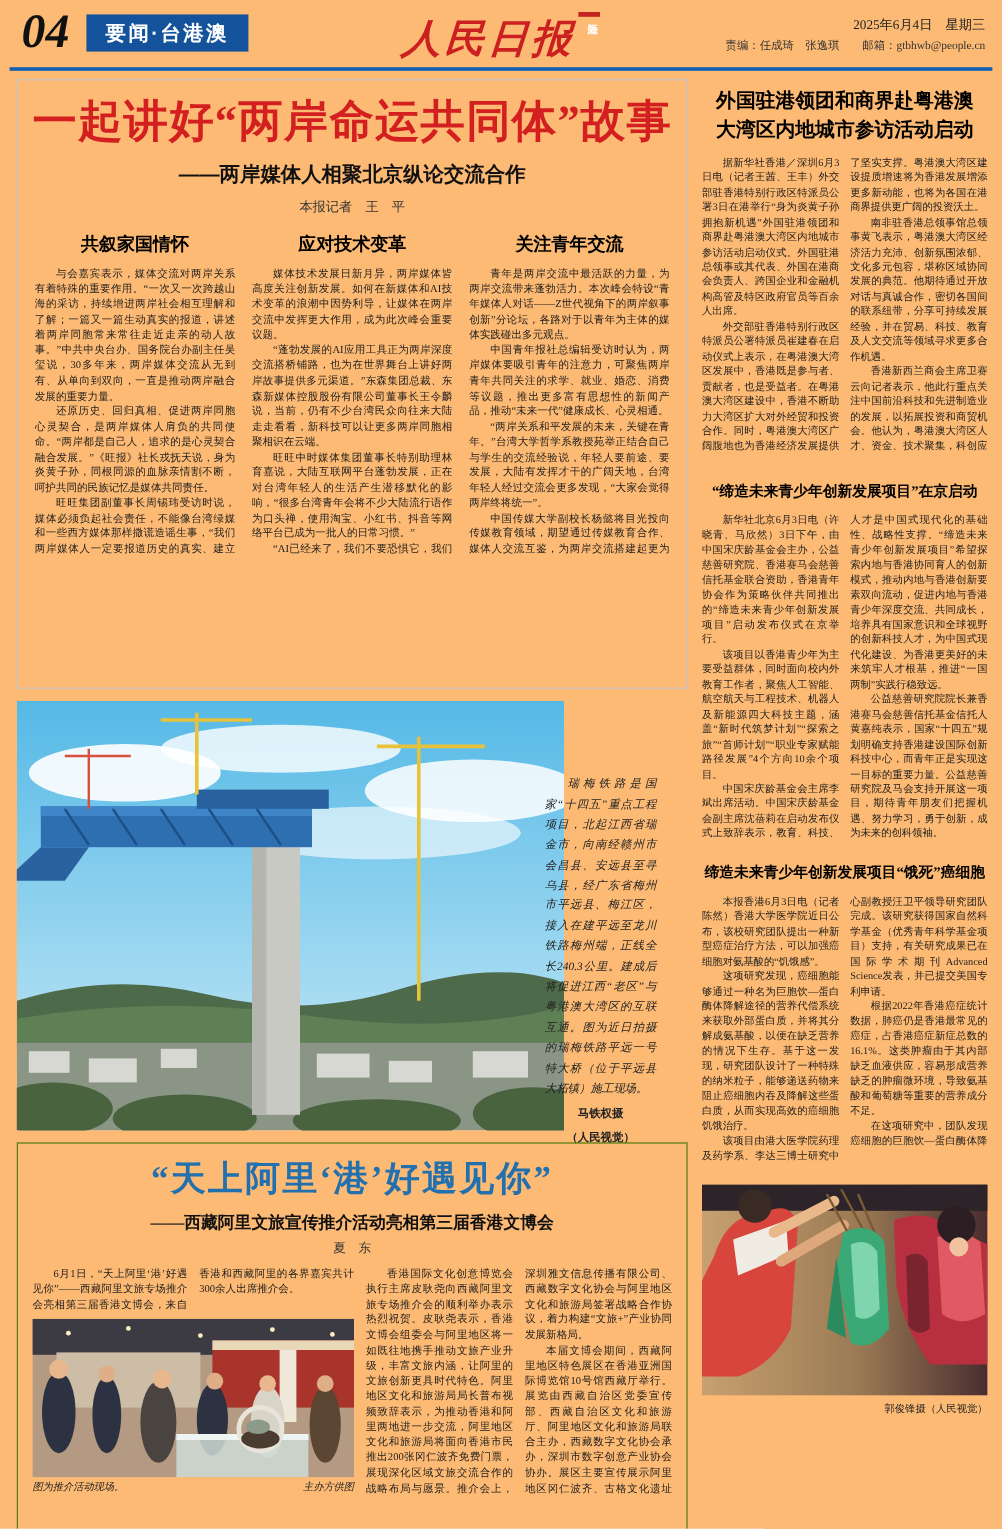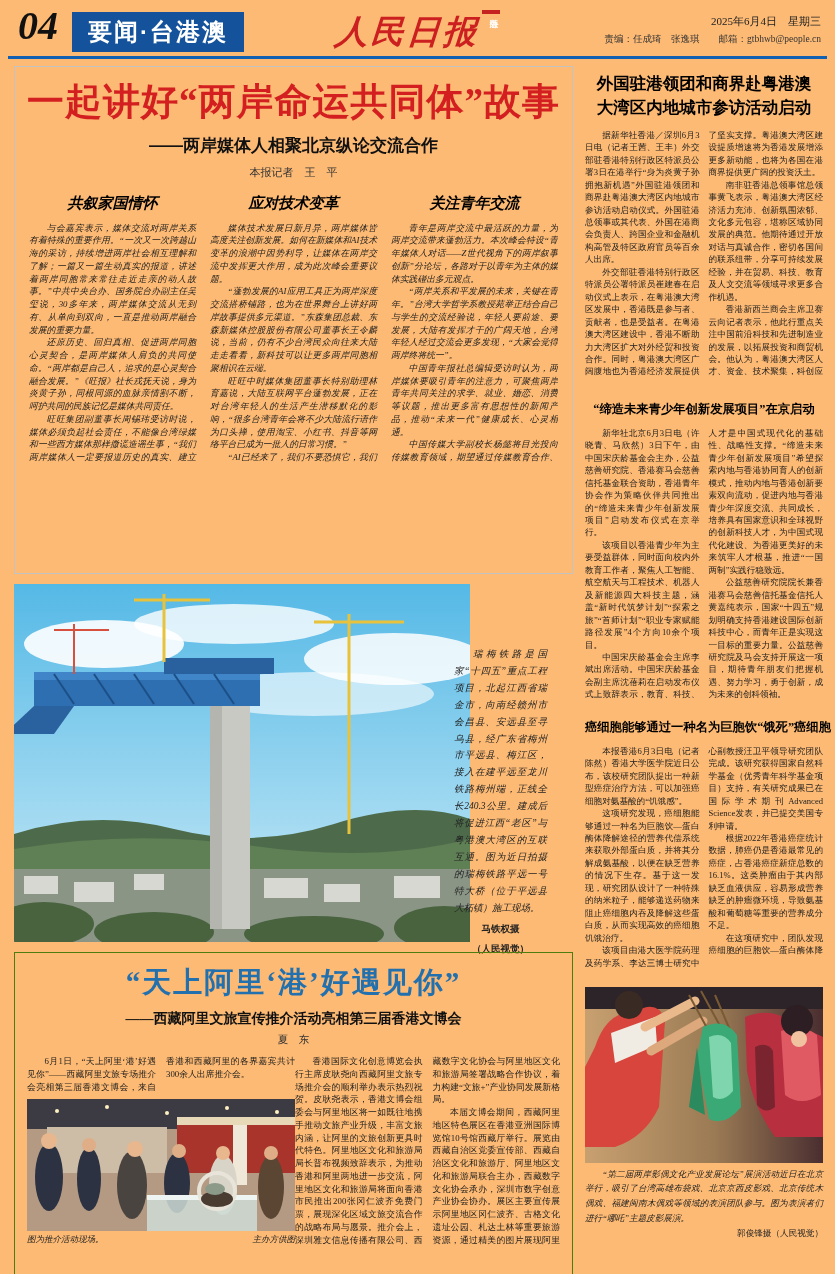--- a/index.html
+++ b/index.html
@@ -2,21 +2,21 @@
 <html><head>
 <meta charset="utf-8">
 <style>
   html,body{margin:0;padding:0;background:#f2f2f2;}
   .page{position:relative;width:835px;height:1274px;background:#fdba74;margin:0 auto;
         font-family:"Liberation Serif","DejaVu Serif",serif;color:#1a1a1a;overflow:hidden;}
   
   .header{position:absolute;left:10px;top:8px;right:10px;height:44px;}
   .pagenum{position:absolute;left:8px;top:-6px;font-size:40px;font-weight:bold;font-style:italic;color:#111;}
   .section-box{position:absolute;left:62px;top:4px;background:#14539b;color:#fff;
-               font-family:"Liberation Sans",sans-serif;font-weight:bold;font-size:24px;
+               font-family:"Liberation Sans",sans-serif;font-weight:bold;font-size:17px;
                padding:4px 16px;letter-spacing:2px;}
   .masthead-wrap{position:absolute;left:0;right:0;top:2px;text-align:center;}
   .masthead{display:inline-block;color:#cc1f1f;font-size:33px;font-weight:bold;font-style:italic;
             letter-spacing:3px;transform:skewX(-4deg);}
   .edition-badge{display:inline-block;vertical-align:top;background:#c5231f;color:#fff;
                  font-size:9px;line-height:1.1;width:14px;padding:2px 2px;margin-left:3px;
                  writing-mode:vertical-rl;text-orientation:upright;font-family:"Liberation Sans",sans-serif;}
   .dateblock{position:absolute;right:4px;top:4px;text-align:right;font-size:11px;color:#222;line-height:1.7;}
   .dateblock .editors{font-size:9.5px;color:#333;}
   .blue-rule{position:absolute;left:8px;right:8px;top:56px;height:3px;background:#1160b2;}
@@ -24,40 +24,40 @@
   .main-box{position:absolute;left:14px;top:66px;width:559px;height:508px;border:1px solid #c3c3c3;
             box-sizing:border-box;overflow:hidden;}
   .main-headline{margin:14px 6px 0;text-align:center;color:#d31f1f;font-size:37px;font-weight:bold;
                  letter-spacing:1px;line-height:1.15;}
   .main-subhead{margin:10px 0 0;text-align:center;font-size:17px;font-weight:bold;color:#111;
                 font-family:"Liberation Sans",sans-serif;}
   .main-byline{margin:8px 0 0;text-align:center;font-size:11px;color:#333;}
   .intro-box{margin:12px 58px 0;background:#fbe9ec;padding:10px 16px;color:#c23a4e;
              font-size:10px;line-height:1.68;}
   .intro-box p{margin:0;text-indent:2em;font-style:italic;}
-  .main-cols{display:flex;gap:14px;margin:12px 14px 0;height:272px;overflow:hidden;font-style:italic;}
+  .main-cols{display:flex;gap:14px;margin:12px 14px 0;height:272px;overflow:hidden;}
   .main-col{flex:1;min-width:0;}
   .main-col h3{margin:2px 0 9px;text-align:center;font-size:15px;color:#000;
                font-family:"Liberation Sans",sans-serif;font-weight:bold;}
   .body-text p{margin:0;font-size:8.8px;line-height:1.45;text-align:justify;text-indent:2em;color:#1c1c1c;}
   
   .bridge-photo{position:absolute;left:14px;top:584px;width:456px;height:358px;}
   .bridge-photo svg{display:block;}
   .bridge-caption{position:absolute;left:454px;top:646px;width:93px;font-size:9.5px;line-height:1.78;
                   color:#222;font-style:italic;text-align:justify;}
   .bridge-caption .cap{text-indent:2em;margin:0;}
   .bridge-caption .credit{margin:4px 0 0;text-align:center;font-weight:bold;font-style:normal;}
   
   .tibet-box{position:absolute;left:14px;top:952px;width:559px;height:377px;border:1px solid #4d7c0f;
              box-sizing:border-box;overflow:hidden;}
   .tibet-headline{margin:10px 0 0;text-align:center;color:#2270ae;font-size:29px;font-weight:bold;letter-spacing:2px;}
   .tibet-subhead{margin:7px 0 0;text-align:center;font-size:14px;font-weight:bold;color:#111;
                  font-family:Liberation Serif, serif;}
   .tibet-byline{margin:5px 0 0;text-align:center;font-size:10.5px;color:#333;}
-  .tibet-body{display:flex;gap:0;margin:8px 12px 0;}
+  .tibet-body{display:flex;gap:10px;margin:8px 12px 0;}
   .tibet-left{width:268px;flex:none;}
   .tibet-topstrip{column-count:2;column-gap:10px;height:40px;overflow:hidden;}
   .tibet-right{flex:1;column-count:2;column-gap:10px;height:196px;overflow:hidden;}
   .tibet-photo{width:268px;height:132px;margin-top:4px;}
   .tibet-caption{display:flex;justify-content:space-between;font-size:8.5px;font-style:italic;
                  color:#222;margin-top:3px;}
   
   .right-rail{position:absolute;left:585px;top:66px;width:238px;}
   .r-head2{margin:6px 0 0;text-align:center;font-size:16.5px;font-weight:bold;line-height:1.45;color:#000;}
   .r-head1{margin:0;text-align:center;font-size:12.3px;font-weight:bold;color:#000;white-space:nowrap;}
@@ -107,22 +107,22 @@
         <h3>应对技术变革</h3>
         <p>媒体技术发展日新月异，两岸媒体皆高度关注创新发展。如何在新媒体和AI技术变革的浪潮中因势利导，让媒体在两岸交流中发挥更大作用，成为此次峰会重要议题。</p>
         <p>“蓬勃发展的AI应用工具正为两岸深度交流搭桥铺路，也为在世界舞台上讲好两岸故事提供多元渠道。”东森集团总裁、东森新媒体控股股份有限公司董事长王令麟说，当前，仍有不少台湾民众向往来大陆走走看看，新科技可以让更多两岸同胞相聚相识在云端。</p>
         <p>旺旺中时媒体集团董事长特别助理林育嘉说，大陆互联网平台蓬勃发展，正在对台湾年轻人的生活产生潜移默化的影响，“很多台湾青年会将不少大陆流行语作为口头禅，使用淘宝、小红书、抖音等网络平台已成为一批人的日常习惯。”</p>
         <p>“AI已经来了，我们不要恐惧它，我们能够好好使用它。”台中多媒体股份有限公司董事长庄子富表示，他提醒媒体人注意“人机互补”，“AI能生成新闻，但缺乏灵魂。”他建议，青年媒体人要用AI提高效率，把重复工作交给机器，自己专注创意与深度。</p>
 
       </div>
       <div class="main-col body-text">
         <h3>关注青年交流</h3>
         <p>青年是两岸交流中最活跃的力量，为两岸交流带来蓬勃活力。本次峰会特设“青年媒体人对话——Z世代视角下的两岸叙事创新”分论坛，各路对于以青年为主体的媒体实践碰出多元观点。</p>
+        <p>中国青年报社总编辑受访时认为，两岸媒体要吸引青年的注意力，可聚焦两岸青年共同关注的求学、就业、婚恋、消费等议题，推出更多富有思想性的新闻产品，推动“未来一代”健康成长、心灵相通。</p>
         <p>“两岸关系和平发展的未来，关键在青年。”台湾大学哲学系教授苑举正结合自己与学生的交流经验说，年轻人要前途、要发展，大陆有发挥才干的广阔天地，台湾年轻人经过交流会更多发现，“大家会觉得两岸终将统一”。</p>
-        <p>中国青年报社总编辑受访时认为，两岸媒体要吸引青年的注意力，可聚焦两岸青年共同关注的求学、就业、婚恋、消费等议题，推出更多富有思想性的新闻产品，推动“未来一代”健康成长、心灵相通。</p>
         <p>中国传媒大学副校长杨懿将目光投向传媒教育领域，期望通过传媒教育合作、媒体人交流互鉴，为两岸交流搭建起更为坚实的人才桥梁平台，守护两岸共同价值，“期待更多台湾年轻人到中传交流，共同应对未来挑战。”</p>
 
       </div>
     </div>
   </div>
 
   <div class="bridge-photo">
     <svg width="456" height="358" viewBox="0 0 456 358" xmlns="http://www.w3.org/2000/svg">
       <defs>
         <linearGradient id="sky" x1="0" y1="0" x2="0" y2="1">
@@ -265,21 +265,21 @@
       <div class="r-body body-text">
         <p>新华社北京6月3日电（许晓青、马欣然）3日下午，由中国宋庆龄基金会主办，公益慈善研究院、香港赛马会慈善信托基金联合资助，香港青年协会作为策略伙伴共同推出的“缔造未来青少年创新发展项目”启动发布仪式在京举行。</p>
         <p>该项目以香港青少年为主要受益群体，同时面向校内外教育工作者，聚焦人工智能、航空航天与工程技术、机器人及新能源四大科技主题，涵盖“新时代筑梦计划”“探索之旅”“首师计划”“职业专家赋能路径发展”4个方向10余个项目。</p>
         <p>中国宋庆龄基金会主席李斌出席活动。中国宋庆龄基金会副主席沈蓓莉在启动发布仪式上致辞表示，教育、科技、人才是中国式现代化的基础性、战略性支撑。“缔造未来青少年创新发展项目”希望探索内地与香港协同育人的创新模式，推动内地与香港创新要素双向流动，促进内地与香港青少年深度交流、共同成长，培养具有国家意识和全球视野的创新科技人才，为中国式现代化建设、为香港更美好的未来筑牢人才根基，推进“一国两制”实践行稳致远。</p>
         <p>公益慈善研究院院长兼香港赛马会慈善信托基金信托人黄嘉纯表示，国家“十四五”规划明确支持香港建设国际创新科技中心，而青年正是实现这一目标的重要力量。公益慈善研究院及马会支持开展这一项目，期待青年朋友们把握机遇、努力学习，勇于创新，成为未来的创科领袖。</p>
 
       </div>
     </div>
 
     <div class="a3">
-      <h2 class="r-head1">癌细胞能够通过一种名为巨胞饮“饿死”癌细胞</h2>
+      <h2 class="r-head1">缔造未来青少年创新发展项目“饿死”癌细胞</h2>
       <div class="r-body body-text">
         <p>本报香港6月3日电（记者陈然）香港大学医学院近日公布，该校研究团队提出一种新型癌症治疗方法，可以加强癌细胞对氨基酸的“饥饿感”。</p>
         <p>这项研究发现，癌细胞能够通过一种名为巨胞饮—蛋白酶体降解途径的营养代偿系统来获取外部蛋白质，并将其分解成氨基酸，以便在缺乏营养的情况下生存。基于这一发现，研究团队设计了一种特殊的纳米粒子，能够递送药物来阻止癌细胞内吞及降解这些蛋白质，从而实现高效的癌细胞饥饿治疗。</p>
         <p>该项目由港大医学院药理及药学系、李达三博士研究中心副教授汪卫平领导研究团队完成。该研究获得国家自然科学基金（优秀青年科学基金项目）支持，有关研究成果已在国际学术期刊Advanced Science发表，并已提交美国专利申请。</p>
         <p>根据2022年香港癌症统计数据，肺癌仍是香港最常见的癌症，占香港癌症新症总数的16.1%。这类肿瘤由于其内部缺乏血液供应，容易形成营养缺乏的肿瘤微环境，导致氨基酸和葡萄糖等重要的营养成分不足。</p>
         <p>在这项研究中，团队发现癌细胞的巨胞饮—蛋白酶体降解过程可以作为细胞外蛋白质内化和降解的一种途径。</p>
 
       </div>
     </div>
 
@@ -314,18 +314,17 @@
         <g>
           <path d="M160,30 Q185,20 205,34 L238,50 L238,150 L190,150 Q168,120 162,84 Z" fill="#b83040"></path>
           <path d="M196,44 Q216,36 232,48 L236,108 Q216,120 200,108 Z" fill="#e05a64"></path>
           <circle cx="212" cy="34" r="16" fill="#2c1e22"></circle>
           <circle cx="214" cy="52" r="8" fill="#f0c2a0"></circle>
           <path d="M170,60 Q182,54 188,64 L190,120 Q180,128 172,118 Z" fill="#7a2430"></path>
         </g>
       </svg>
     </div>
     <div class="puppet-caption">
-      <p class="cap">“第二届两岸影偶文化产业发展论坛”展演活动近日在北京举行，吸引了台湾高雄布袋戏、北京京西皮影戏、北京传统木偶戏、福建闽南木偶戏等领域的表演团队参与。图为表演者们进行“哪吒”主题皮影展演。</p>
       <p class="credit">郭俊锋摄（人民视觉）</p>
     </div>
   </div>
 
 </div>
 
 </body></html>

